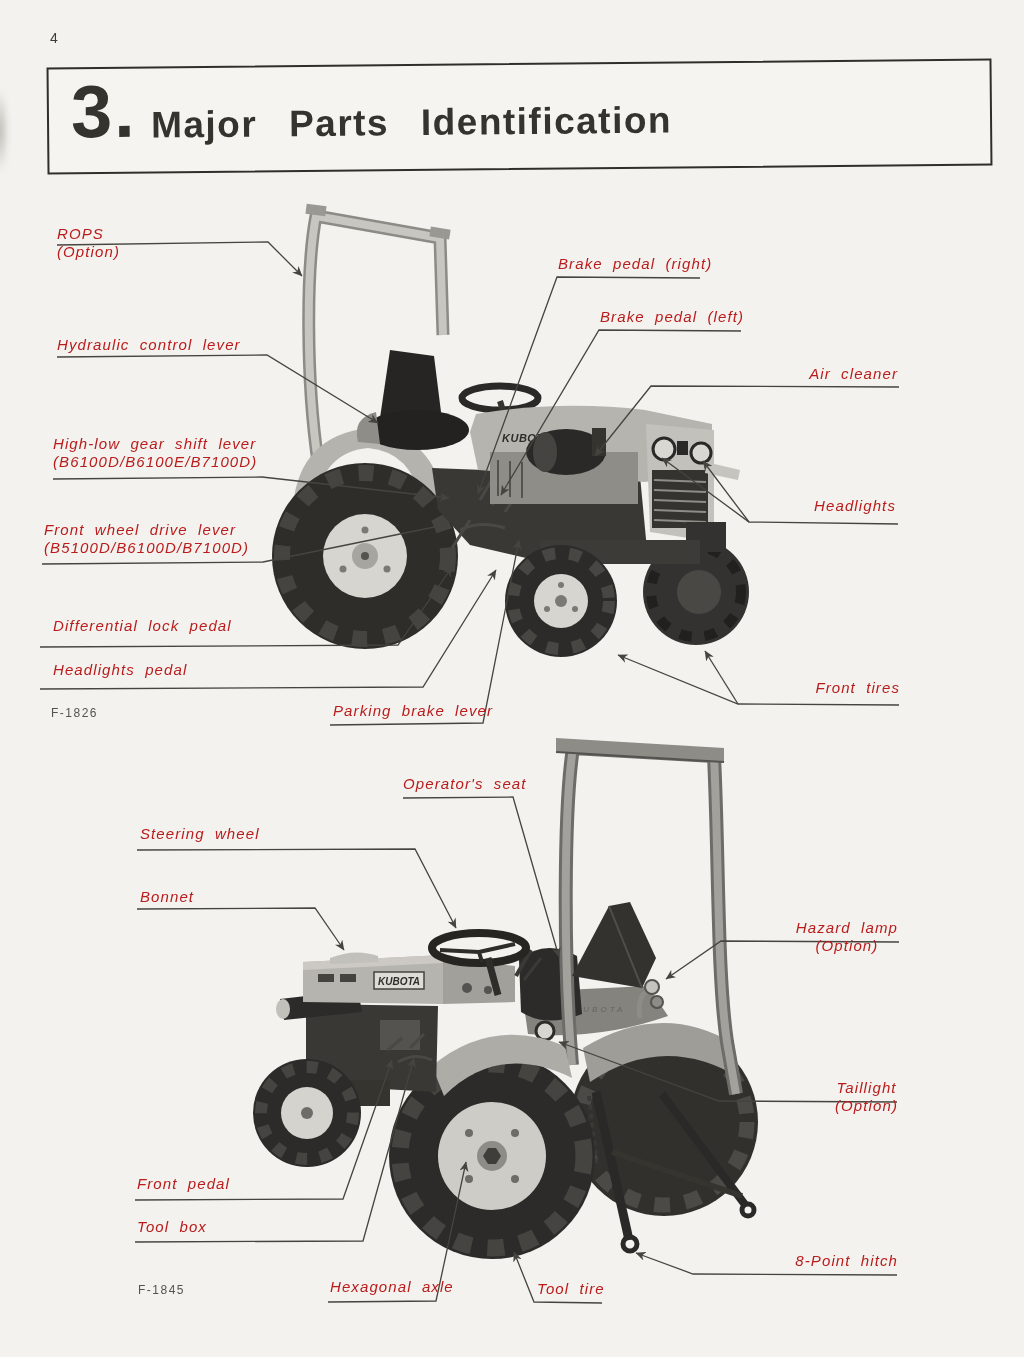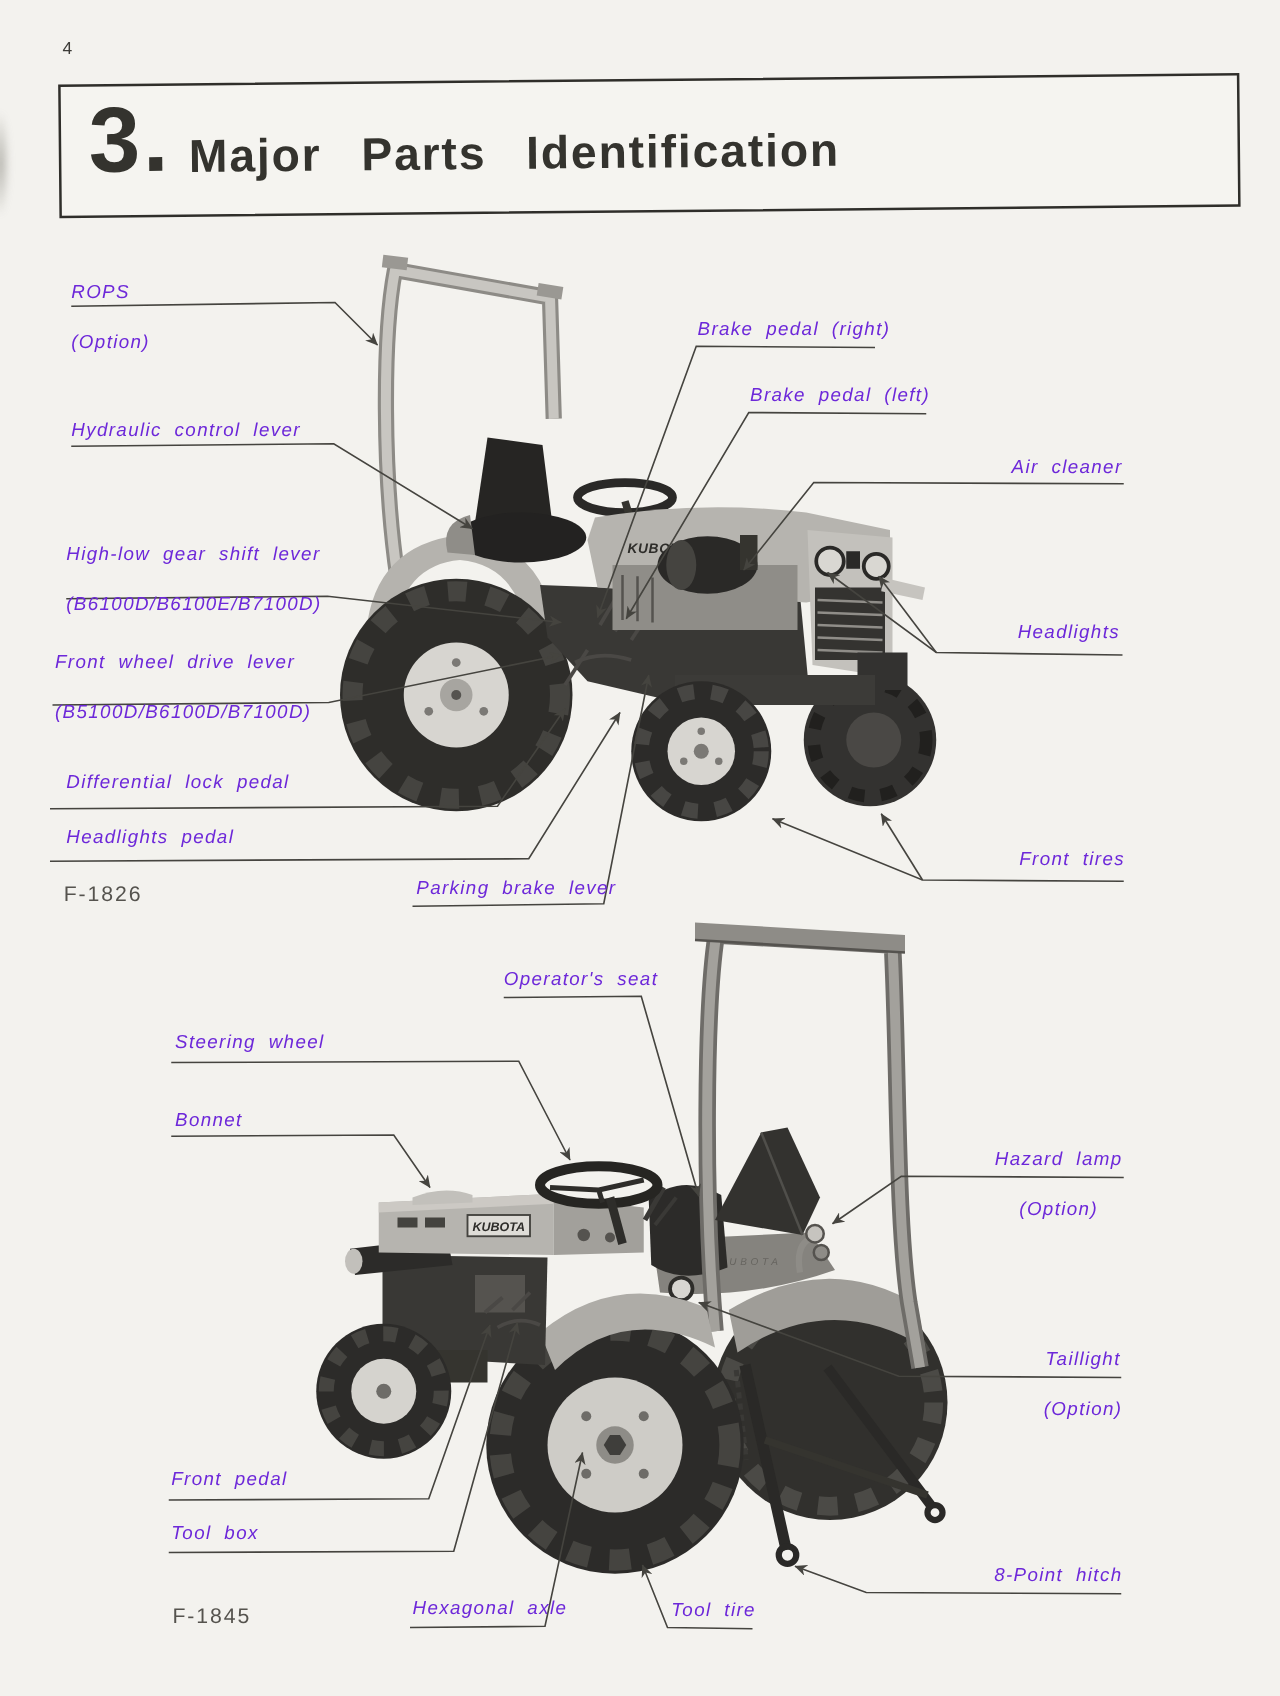--- a/index.html
+++ b/index.html
@@ -7,25 +7,25 @@
         font-family:"Liberation Sans",sans-serif;overflow:hidden;}
   .smudge{position:absolute;left:-8px;top:88px;width:16px;height:86px;border-radius:50%;
           background:radial-gradient(closest-side,#8a8880,rgba(138,136,128,0));filter:blur(3px);opacity:.6;}
   .page-number{position:absolute;left:50px;top:30px;font-size:14px;color:#3d3c38;}
   .title-box{position:absolute;left:47px;top:63px;width:941px;height:103px;
              border:2px solid #2f2e2a;background:#f5f4f0;transform:rotate(-0.55deg);}
   .chapter-num{position:absolute;left:22px;top:6px;font-size:74px;font-weight:bold;
                color:#34332e;letter-spacing:2px;line-height:1;}
   .chapter-title{position:absolute;left:102px;top:36px;font-size:37px;font-weight:bold;
                  color:#34332e;letter-spacing:1.5px;word-spacing:20px;}
-  .lbl{position:absolute;font-size:15px;font-style:italic;color:#6d28d9;
+  .lbl{position:absolute;font-size:15px;font-style:italic;color:#b91c1c;
        letter-spacing:1.1px;word-spacing:5px;line-height:16px;white-space:nowrap;}
-  .lbl .l2{display:block;margin-top:24px;}
+  .lbl .l2{display:block;margin-top:2px;}
   .ra{text-align:center;}
-  .code{position:absolute;font-size:17px;color:#55534e;letter-spacing:1.5px;}
+  .code{position:absolute;font-size:12px;color:#55534e;letter-spacing:1.5px;}
   svg.art{position:absolute;left:0;top:0;}
 </style>
 </head>
 <body>
 
 <div class="page">
 
   <div class="smudge"></div>
 
   <div class="page-number">4</div>

